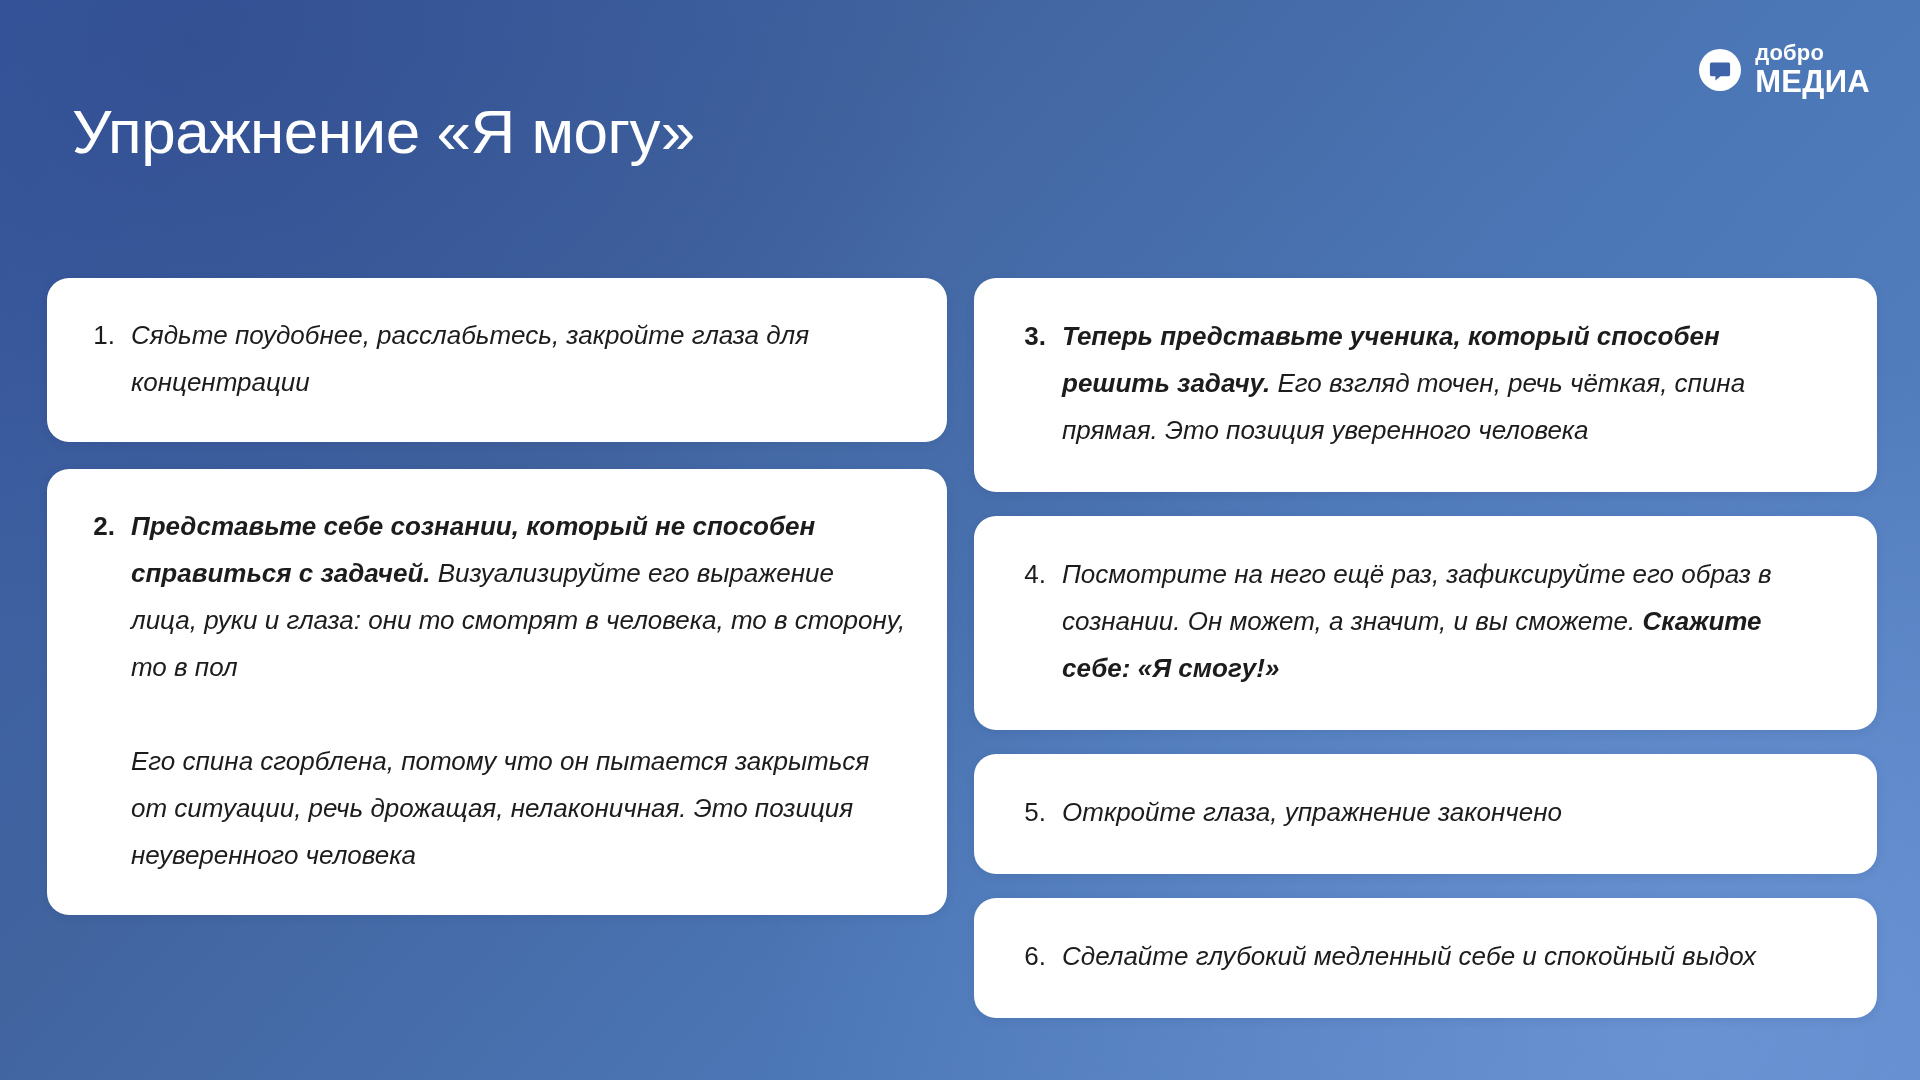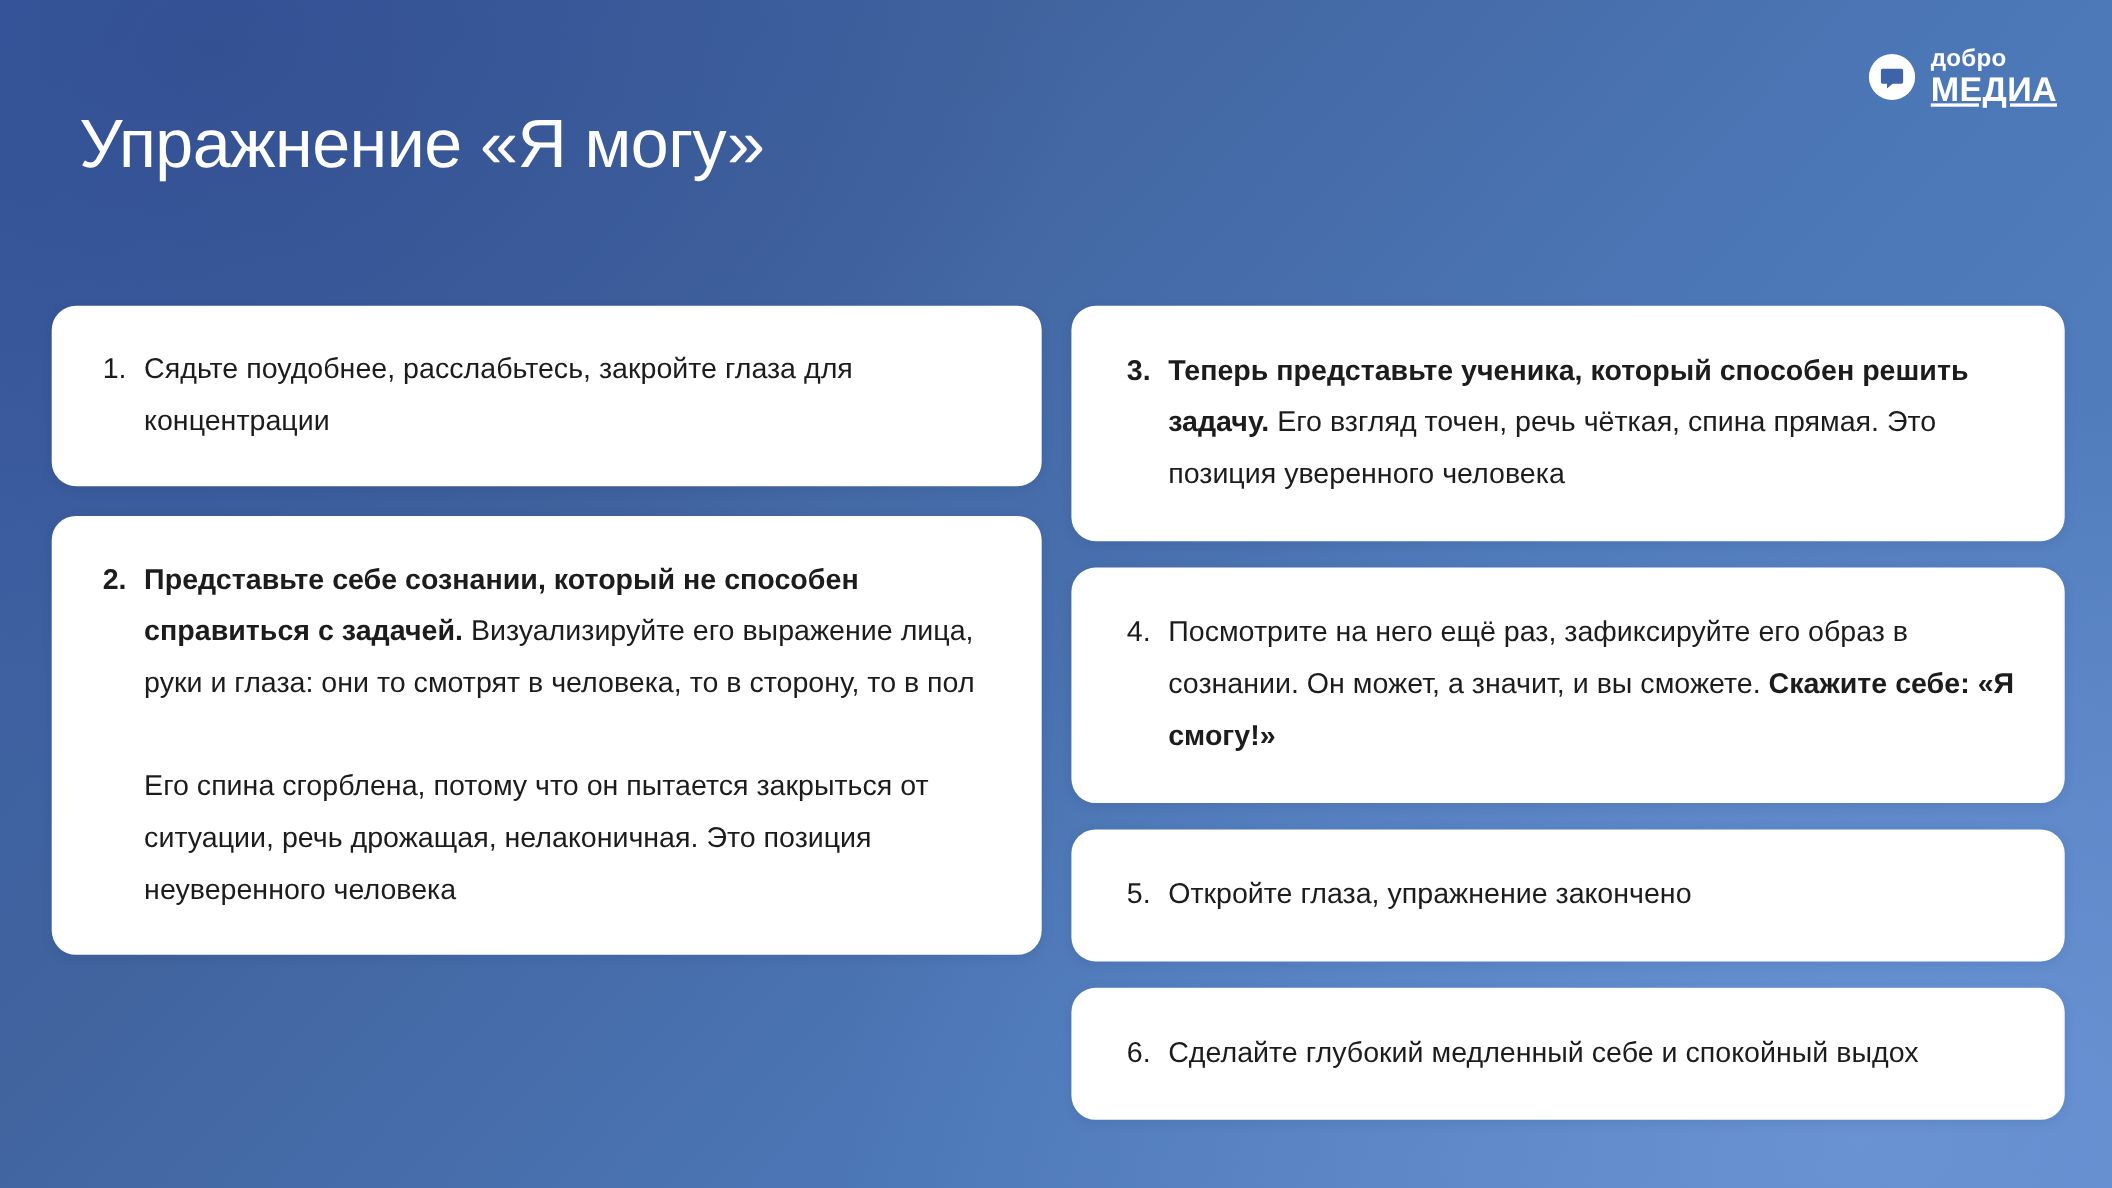--- a/index.html
+++ b/index.html
@@ -50,21 +50,20 @@
   .logo-top {
     font-size: 22px;
     font-weight: bold;
     letter-spacing: 0.2px;
     margin-bottom: 2px;
   }
   .logo-bottom {
     font-size: 31px;
     font-weight: bold;
     letter-spacing: 0.3px;
-    text-decoration: underline;
   }
 
   
   .slide-title {
     position: absolute;
     left: 72px;
     top: 96px;
     margin: 0;
     color: #ffffff;
     font-size: 62px;
@@ -116,20 +115,21 @@
   }
   .num.bold { font-weight: bold; }
 
   .body-text {
     color: #1c1c1c;
     font-size: 26px;
     line-height: 47px;
     font-weight: normal;
     margin: 0;
     flex: 1 1 auto;
+    font-style: italic;
   }
   .body-text b { font-weight: bold; }
 
   .para-gap { height: 47px; }
 </style>
 </head>
 <body>
 
 <div class="slide">
 

